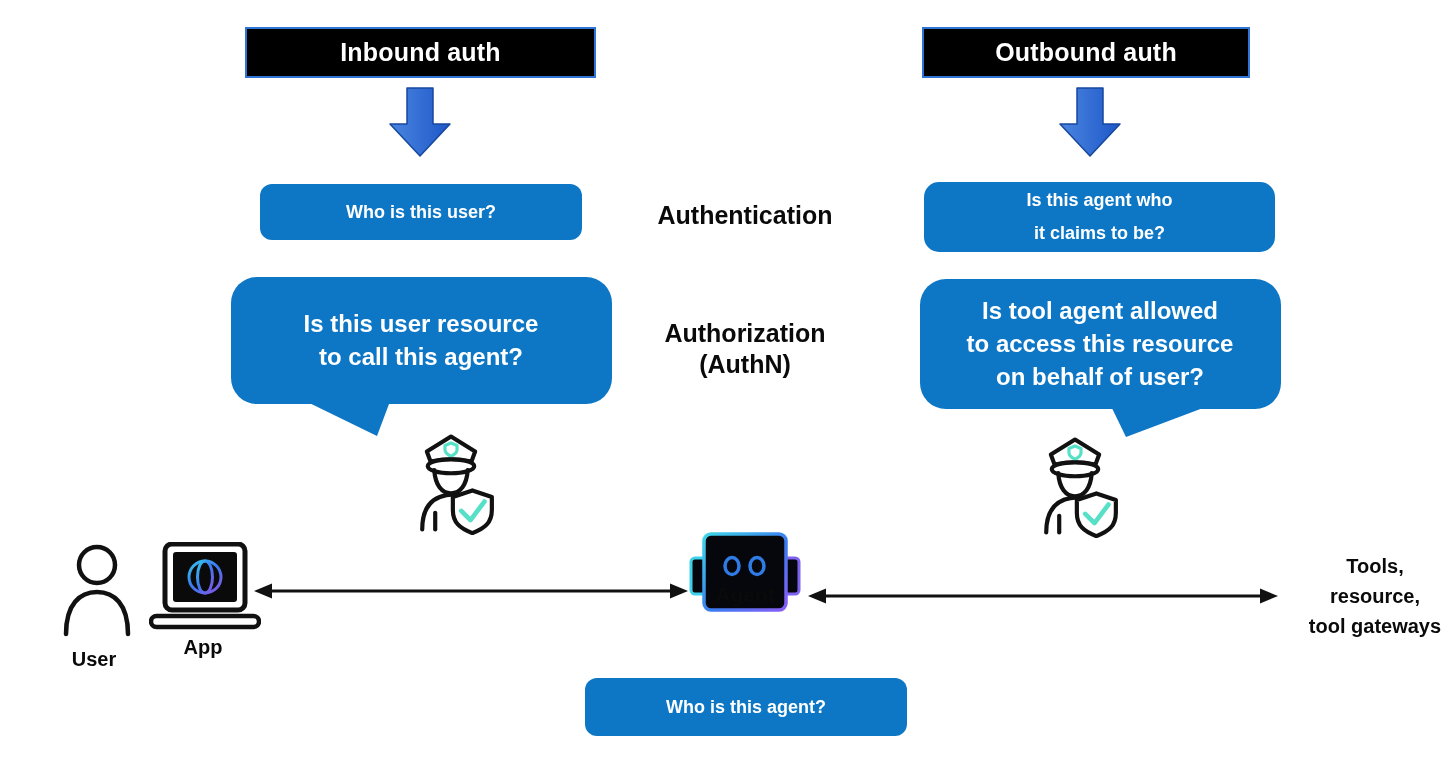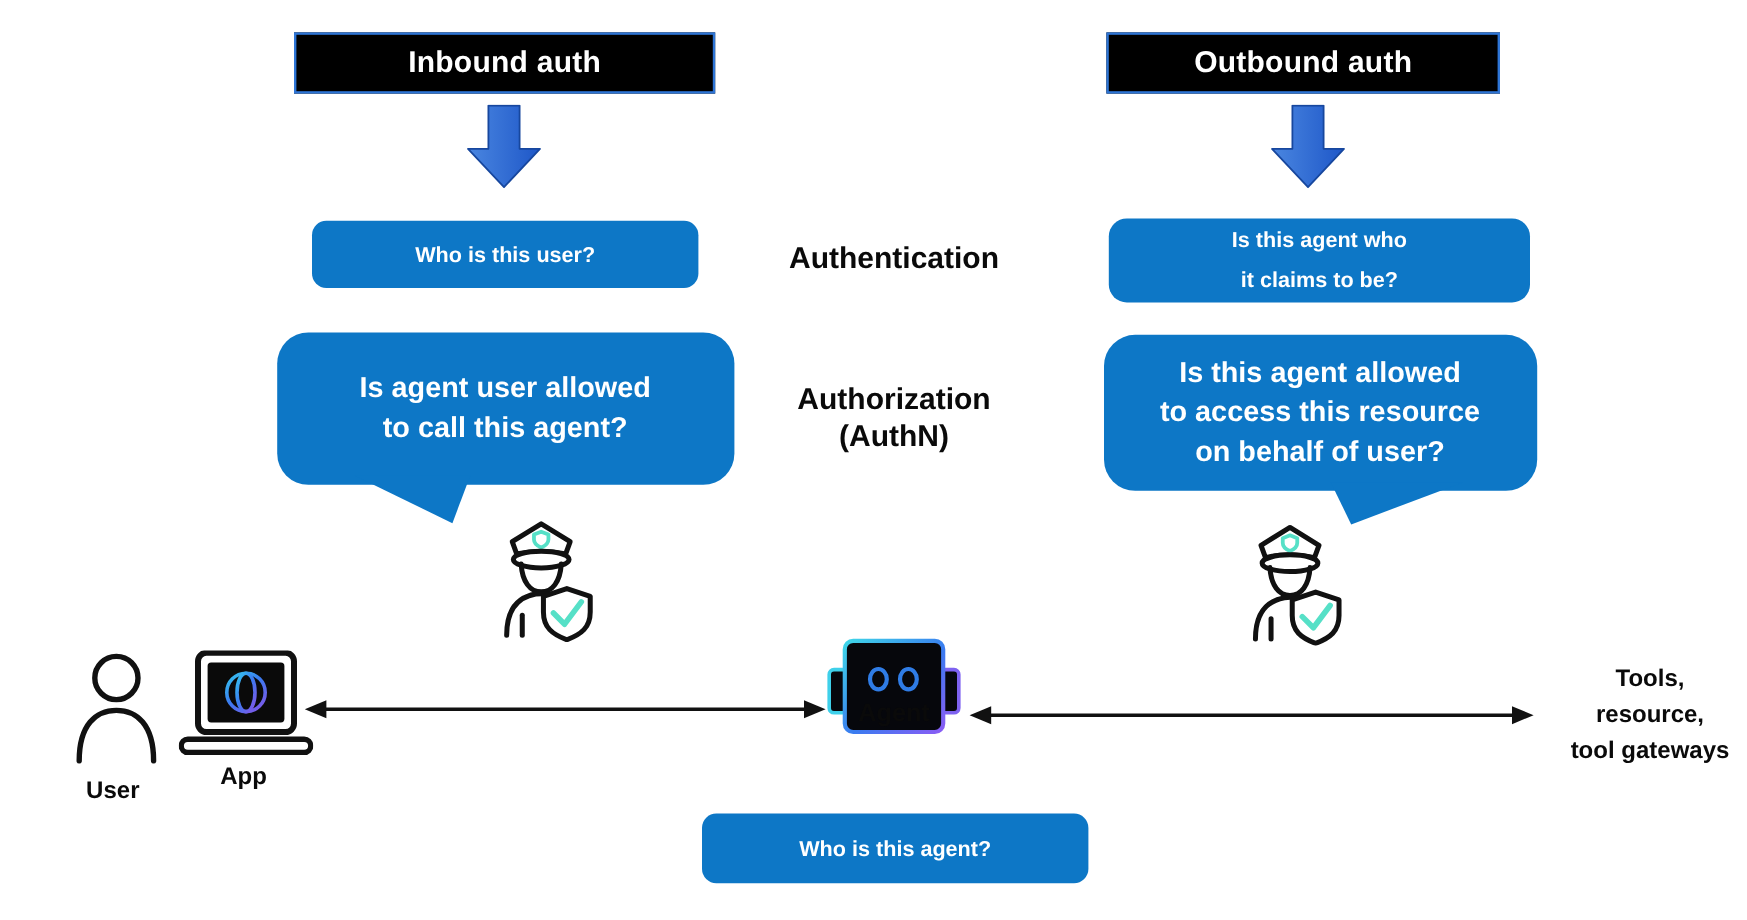--- a/index.html
+++ b/index.html
@@ -117,32 +117,32 @@
     <div>Authorization</div>
     <div>(AuthN)</div>
   </div>
 
   <div class="bubble bb-left">
     <svg class="bubble-svg" width="390" height="165" viewBox="0 0 390 165">
       <rect x="1" y="1" width="381" height="127" rx="26" fill="#0d77c6"></rect>
       <polygon points="65,120 162,120 147,160" fill="#0d77c6"></polygon>
     </svg>
     <div class="bubble-text">
-      <span>Is agent user allowed</span>
+      <span>Is this user resource</span>
       <span>to call this agent?</span>
     </div>
   </div>
 
   <div class="bubble bb-right">
     <svg class="bubble-svg" width="372" height="165" viewBox="0 0 372 165">
       <rect x="1" y="1" width="361" height="130" rx="26" fill="#0d77c6"></rect>
       <polygon points="190,124 300,124 207,159" fill="#0d77c6"></polygon>
     </svg>
     <div class="bubble-text">
-      <span>Is this agent allowed</span>
+      <span>Is tool agent allowed</span>
       <span>to access this resource</span>
       <span>on behalf of user?</span>
     </div>
   </div>
 
   <svg class="icon-abs" style="left:376px;top:431px" width="96" height="104" viewBox="0 0 100 112">
     <g fill="none" stroke="#111111" stroke-width="4.5" stroke-linecap="round" stroke-linejoin="round">
       <path d="M24 22 L50 6 L76 22 L72 33 Q50 28 28 33 Z" fill="#ffffff"></path>
       <path d="M50 13 l6.5 2.6 v4.4 q0 4.5 -6.5 7.2 q-6.5 -2.7 -6.5 -7.2 v-4.4 Z" stroke="#56e0c7" stroke-width="3.4"></path>
       <ellipse cx="50" cy="38" rx="25" ry="7.5" fill="#ffffff"></ellipse>

